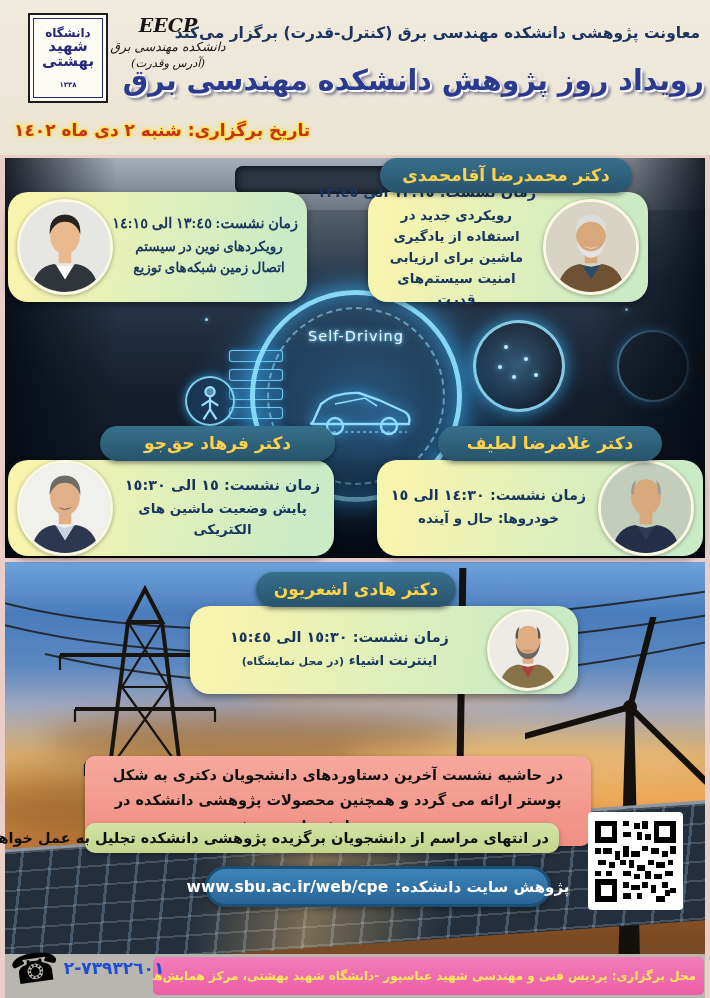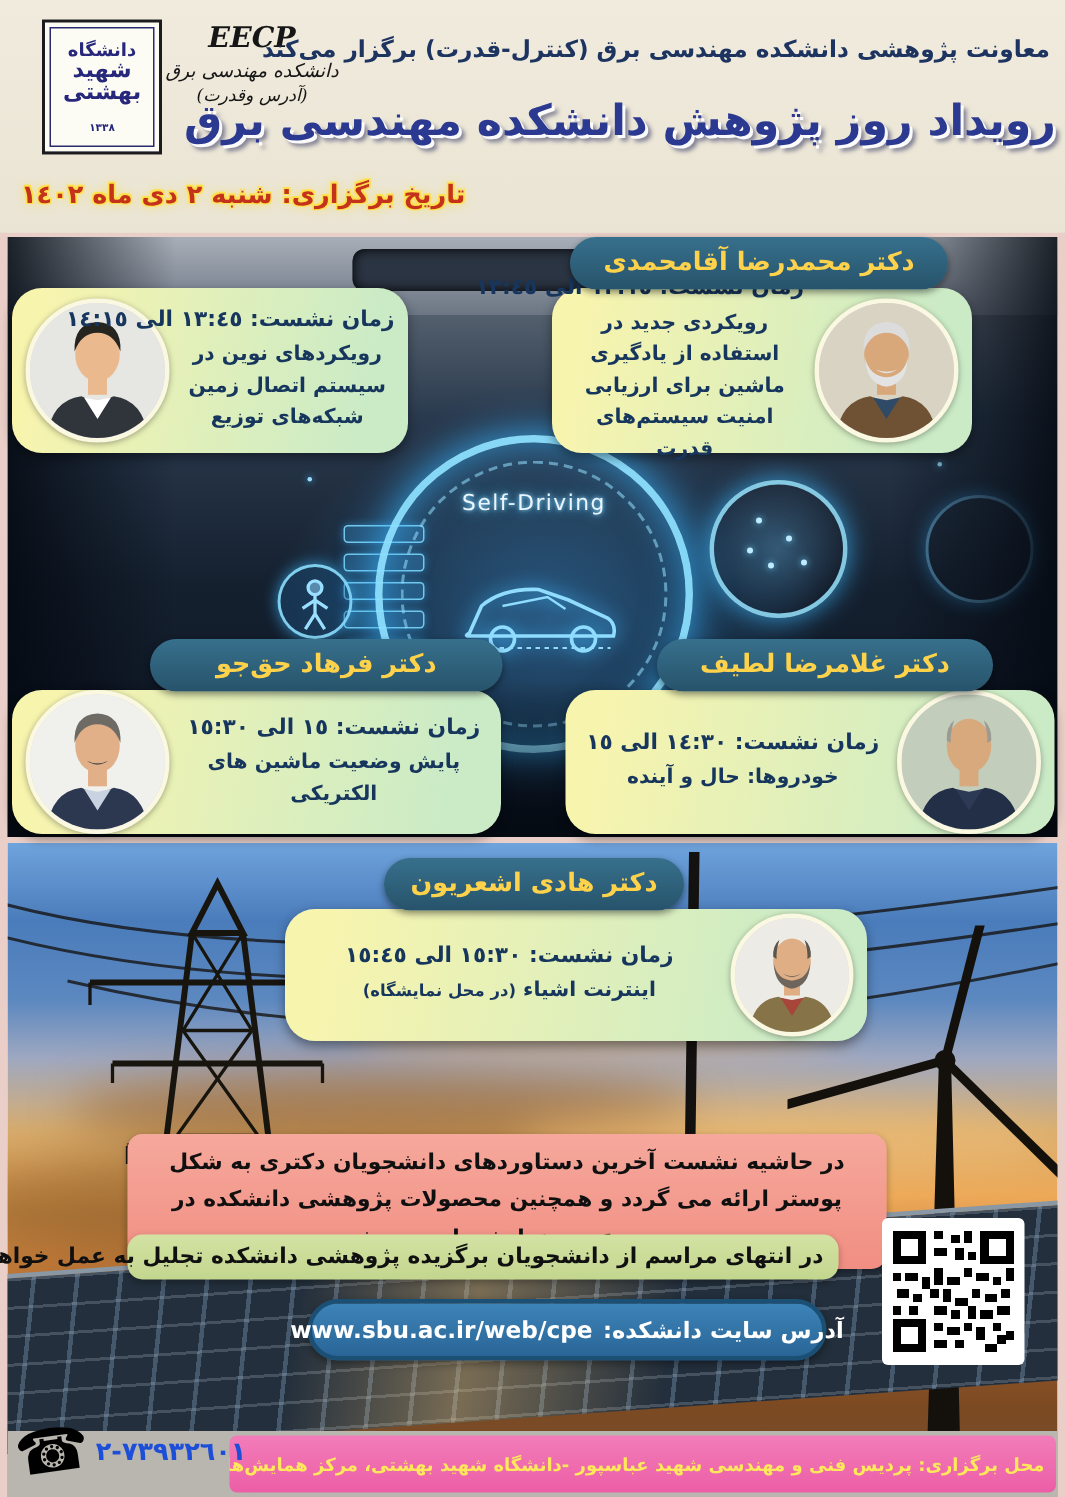--- a/index.html
+++ b/index.html
@@ -104,21 +104,21 @@
   .photo{flex:none;width:96px;height:96px;border-radius:50%;border:3px solid #FBF8E2;
          overflow:hidden;background:#ddd;box-shadow:0 1px 4px rgba(0,0,0,.35);}
   .photo svg{width:100%;height:100%;display:block;}
   .card.small .photo{width:82px;height:82px;}
   .av-bg{fill:var(--bg,#e8e8e8);} .av-suit{fill:var(--suit,#333);}
   .av-shirt{fill:var(--shirt,#fff);} .av-head,.av-neck{fill:var(--skin,#e8b88f);}
   .av-hair{fill:var(--hair,#222);} .av-beard,.av-mustache{fill:var(--facial,transparent);}
   .hair-bald{display:none;}
   .card.bald .hair-full{display:none;} .card.bald .hair-bald{display:block;}
 
-  #card-m {left:8px;  top:192px;width:264px;height:110px;--bg:#e6e6e3;--hair:#26241f;--suit:#30353c;--shirt:#ffffff;--skin:#eab98e;}
+  #card-m {left:8px;  top:192px;width:299px;height:110px;font-family:Liberation Serif, serif;--bg:#e6e6e3;--hair:#26241f;--suit:#30353c;--shirt:#ffffff;--skin:#eab98e;}
   #pill-m {left:100px;top:158px;width:235px;}
   #card-a {left:368px;top:192px;width:280px;height:110px;--bg:#d9d3c3;--hair:#dcdcdc;--suit:#6f5234;--shirt:#2e4a66;--skin:#d9a87a;--facial:#e3e3e3;}
   #pill-a {left:380px;top:158px;width:252px;}
   #card-h {left:8px;  top:460px;width:326px;height:96px;--bg:#f0f0ed;--hair:#6e6a64;--suit:#2c3750;--shirt:#c8d2e0;--skin:#e2b088;--facial:#55504a;}
   #pill-h {left:100px;top:426px;width:235px;}
   #card-l {left:377px;top:460px;width:326px;height:96px;--bg:#c2cdbb;--hair:#9b9b93;--suit:#232f46;--shirt:#2c3a55;--skin:#d8a97c;}
   #pill-l {left:438px;top:426px;width:224px;}
   #card-ash{left:190px;top:606px;width:388px;height:88px;--bg:#ecebe5;--hair:#5a564e;--suit:#867448;--shirt:#a8453a;--skin:#dfae85;--facial:#6e655c;}
   #pill-ash{left:256px;top:572px;width:200px;}
   .m-only .av-beard{display:none;}   
@@ -406,21 +406,21 @@
         <rect x="24" y="22" width="2" height="2"></rect>
         <rect x="27" y="24" width="2" height="2"></rect>
       <rect x="10" y="26" width="3" height="2"></rect>
         <rect x="15" y="26" width="2" height="2"></rect>
         <rect x="22" y="27" width="3" height="2"></rect>
       <rect x="25" y="25" width="2" height="2"></rect>
     </svg>
   </div>
 
   <div class="webpill">
-    <span>آدرس سایت دانشکده:</span>
+    <span>پژوهش سایت دانشکده:</span>
     <span class="url">www.sbu.ac.ir/web/cpe</span>
   </div>
 
   <div class="locbar">محل برگزاری: پردیس فنی و مهندسی شهید عباسپور -دانشگاه شهید بهشتی، مرکز همایش‌های شهید عباسپور</div>
   <div class="phone">
     <span class="ph-ic">☎</span>
     <span class="num">٧٣٩٣٢٦٠١-٢</span>
   </div>
 
 </div>

